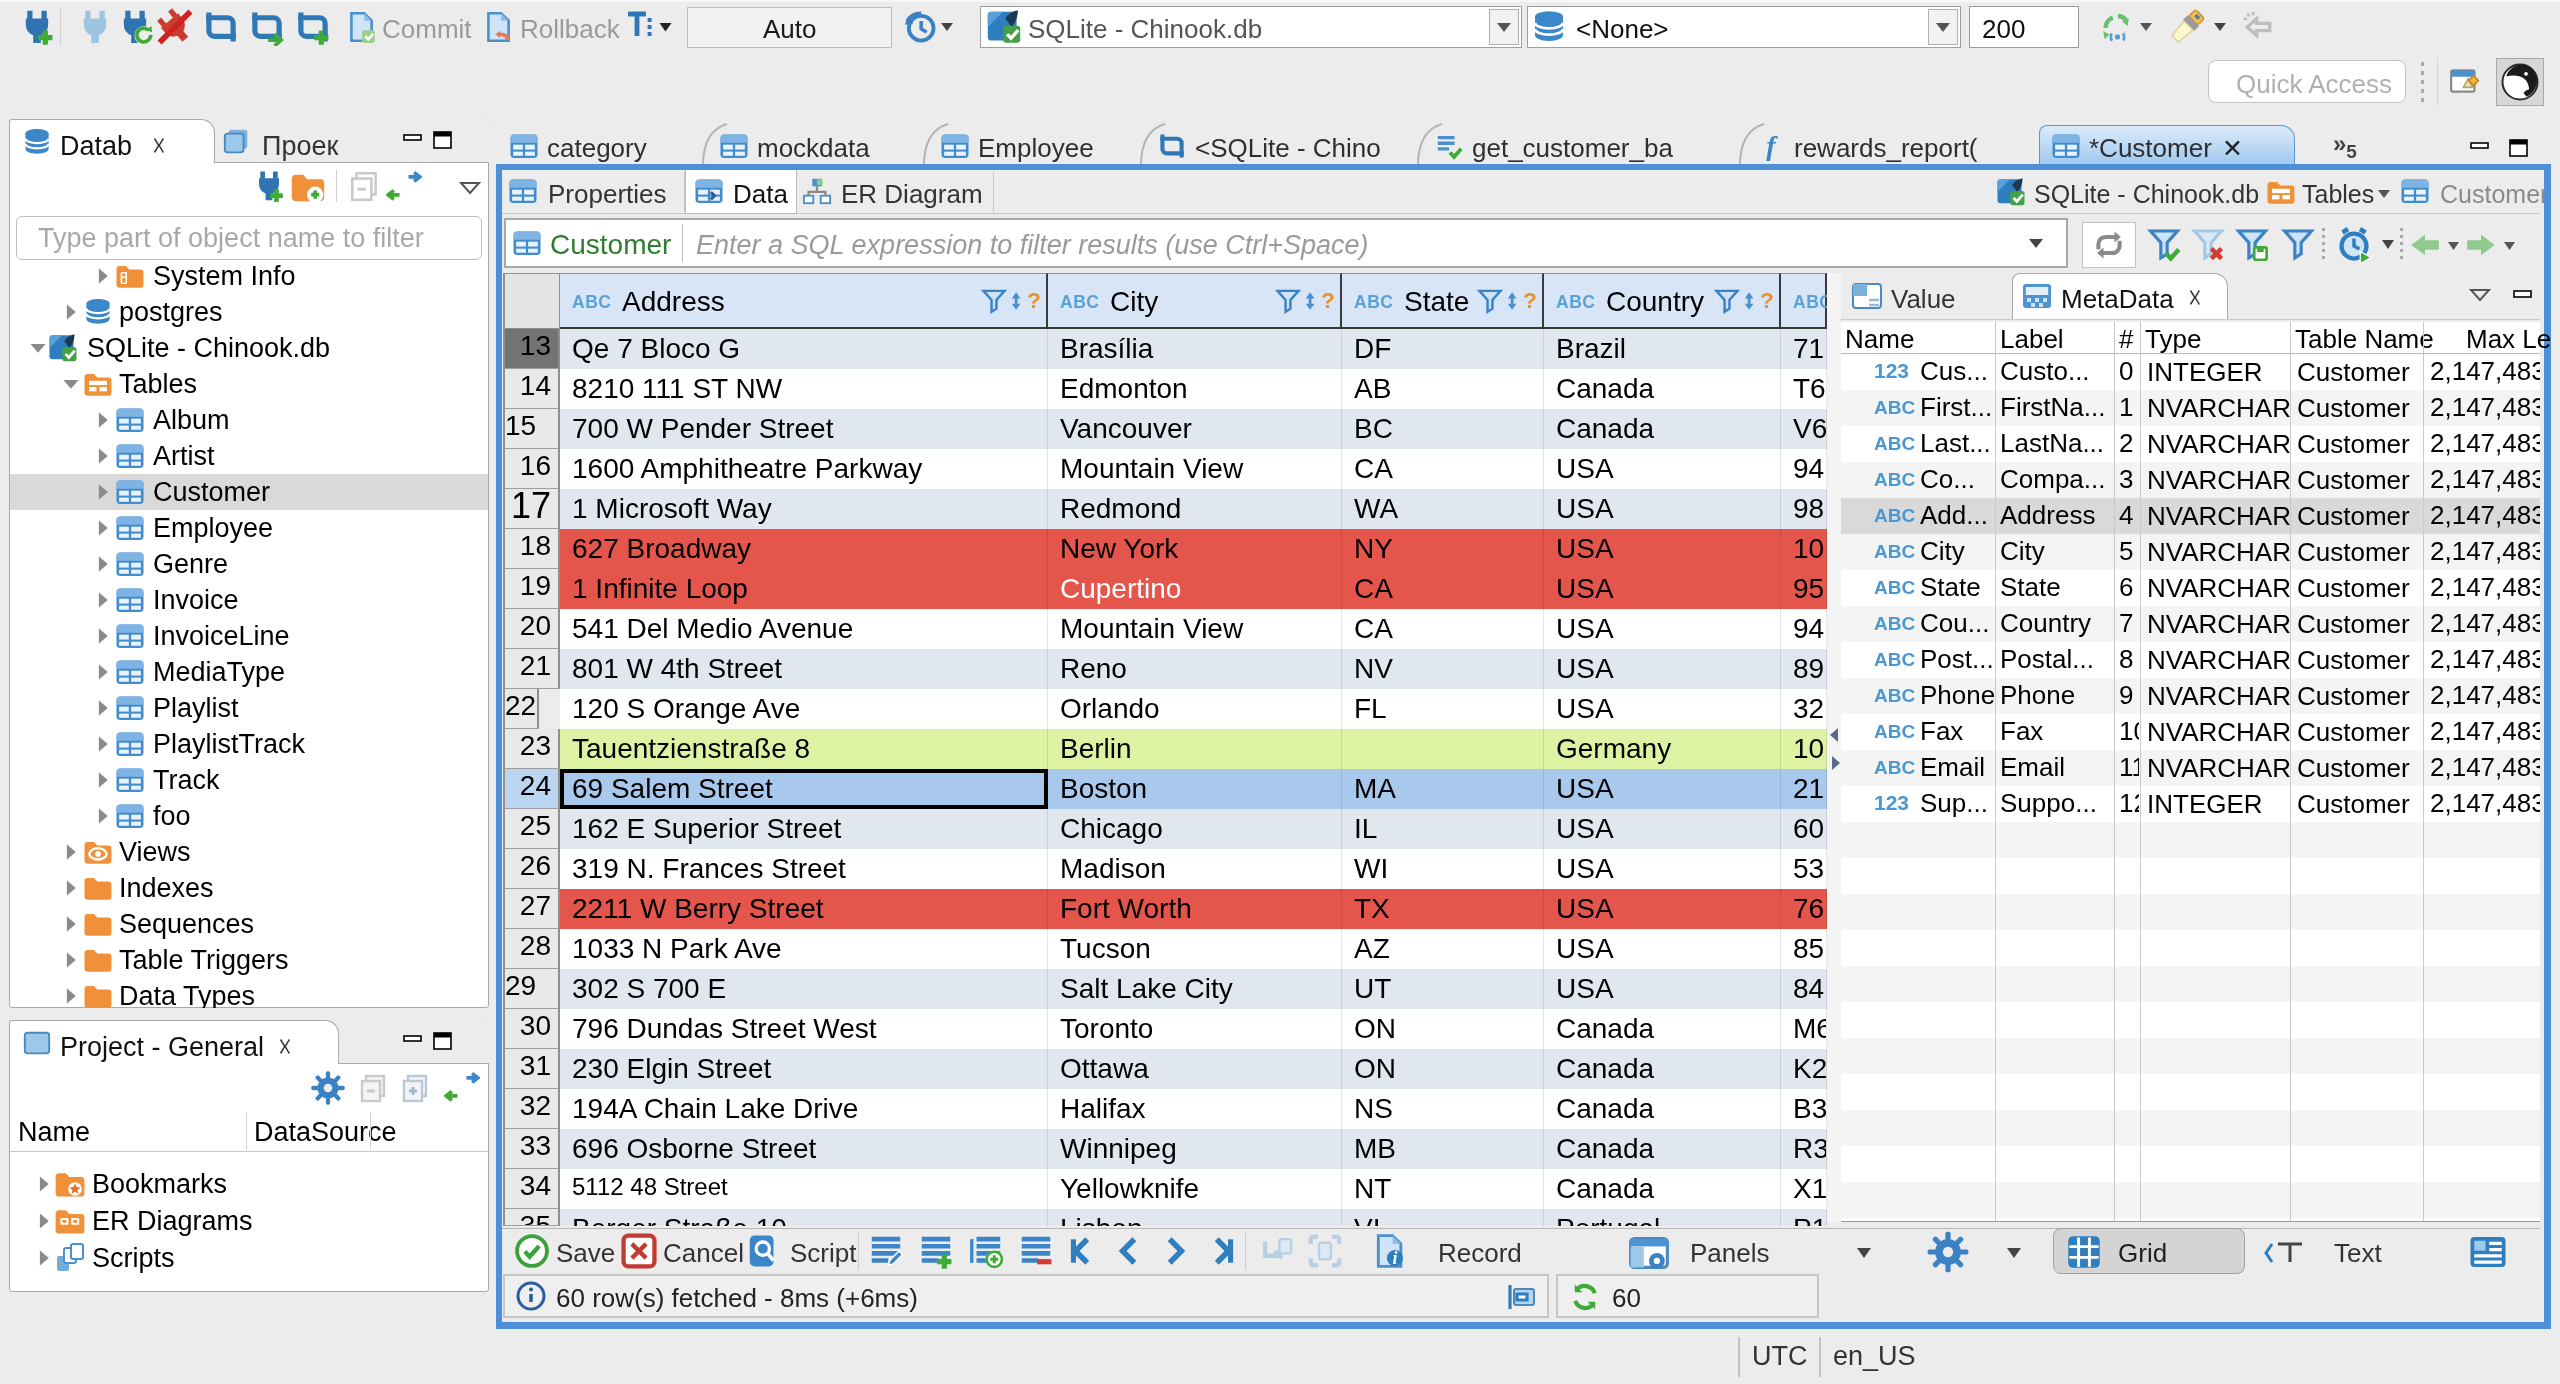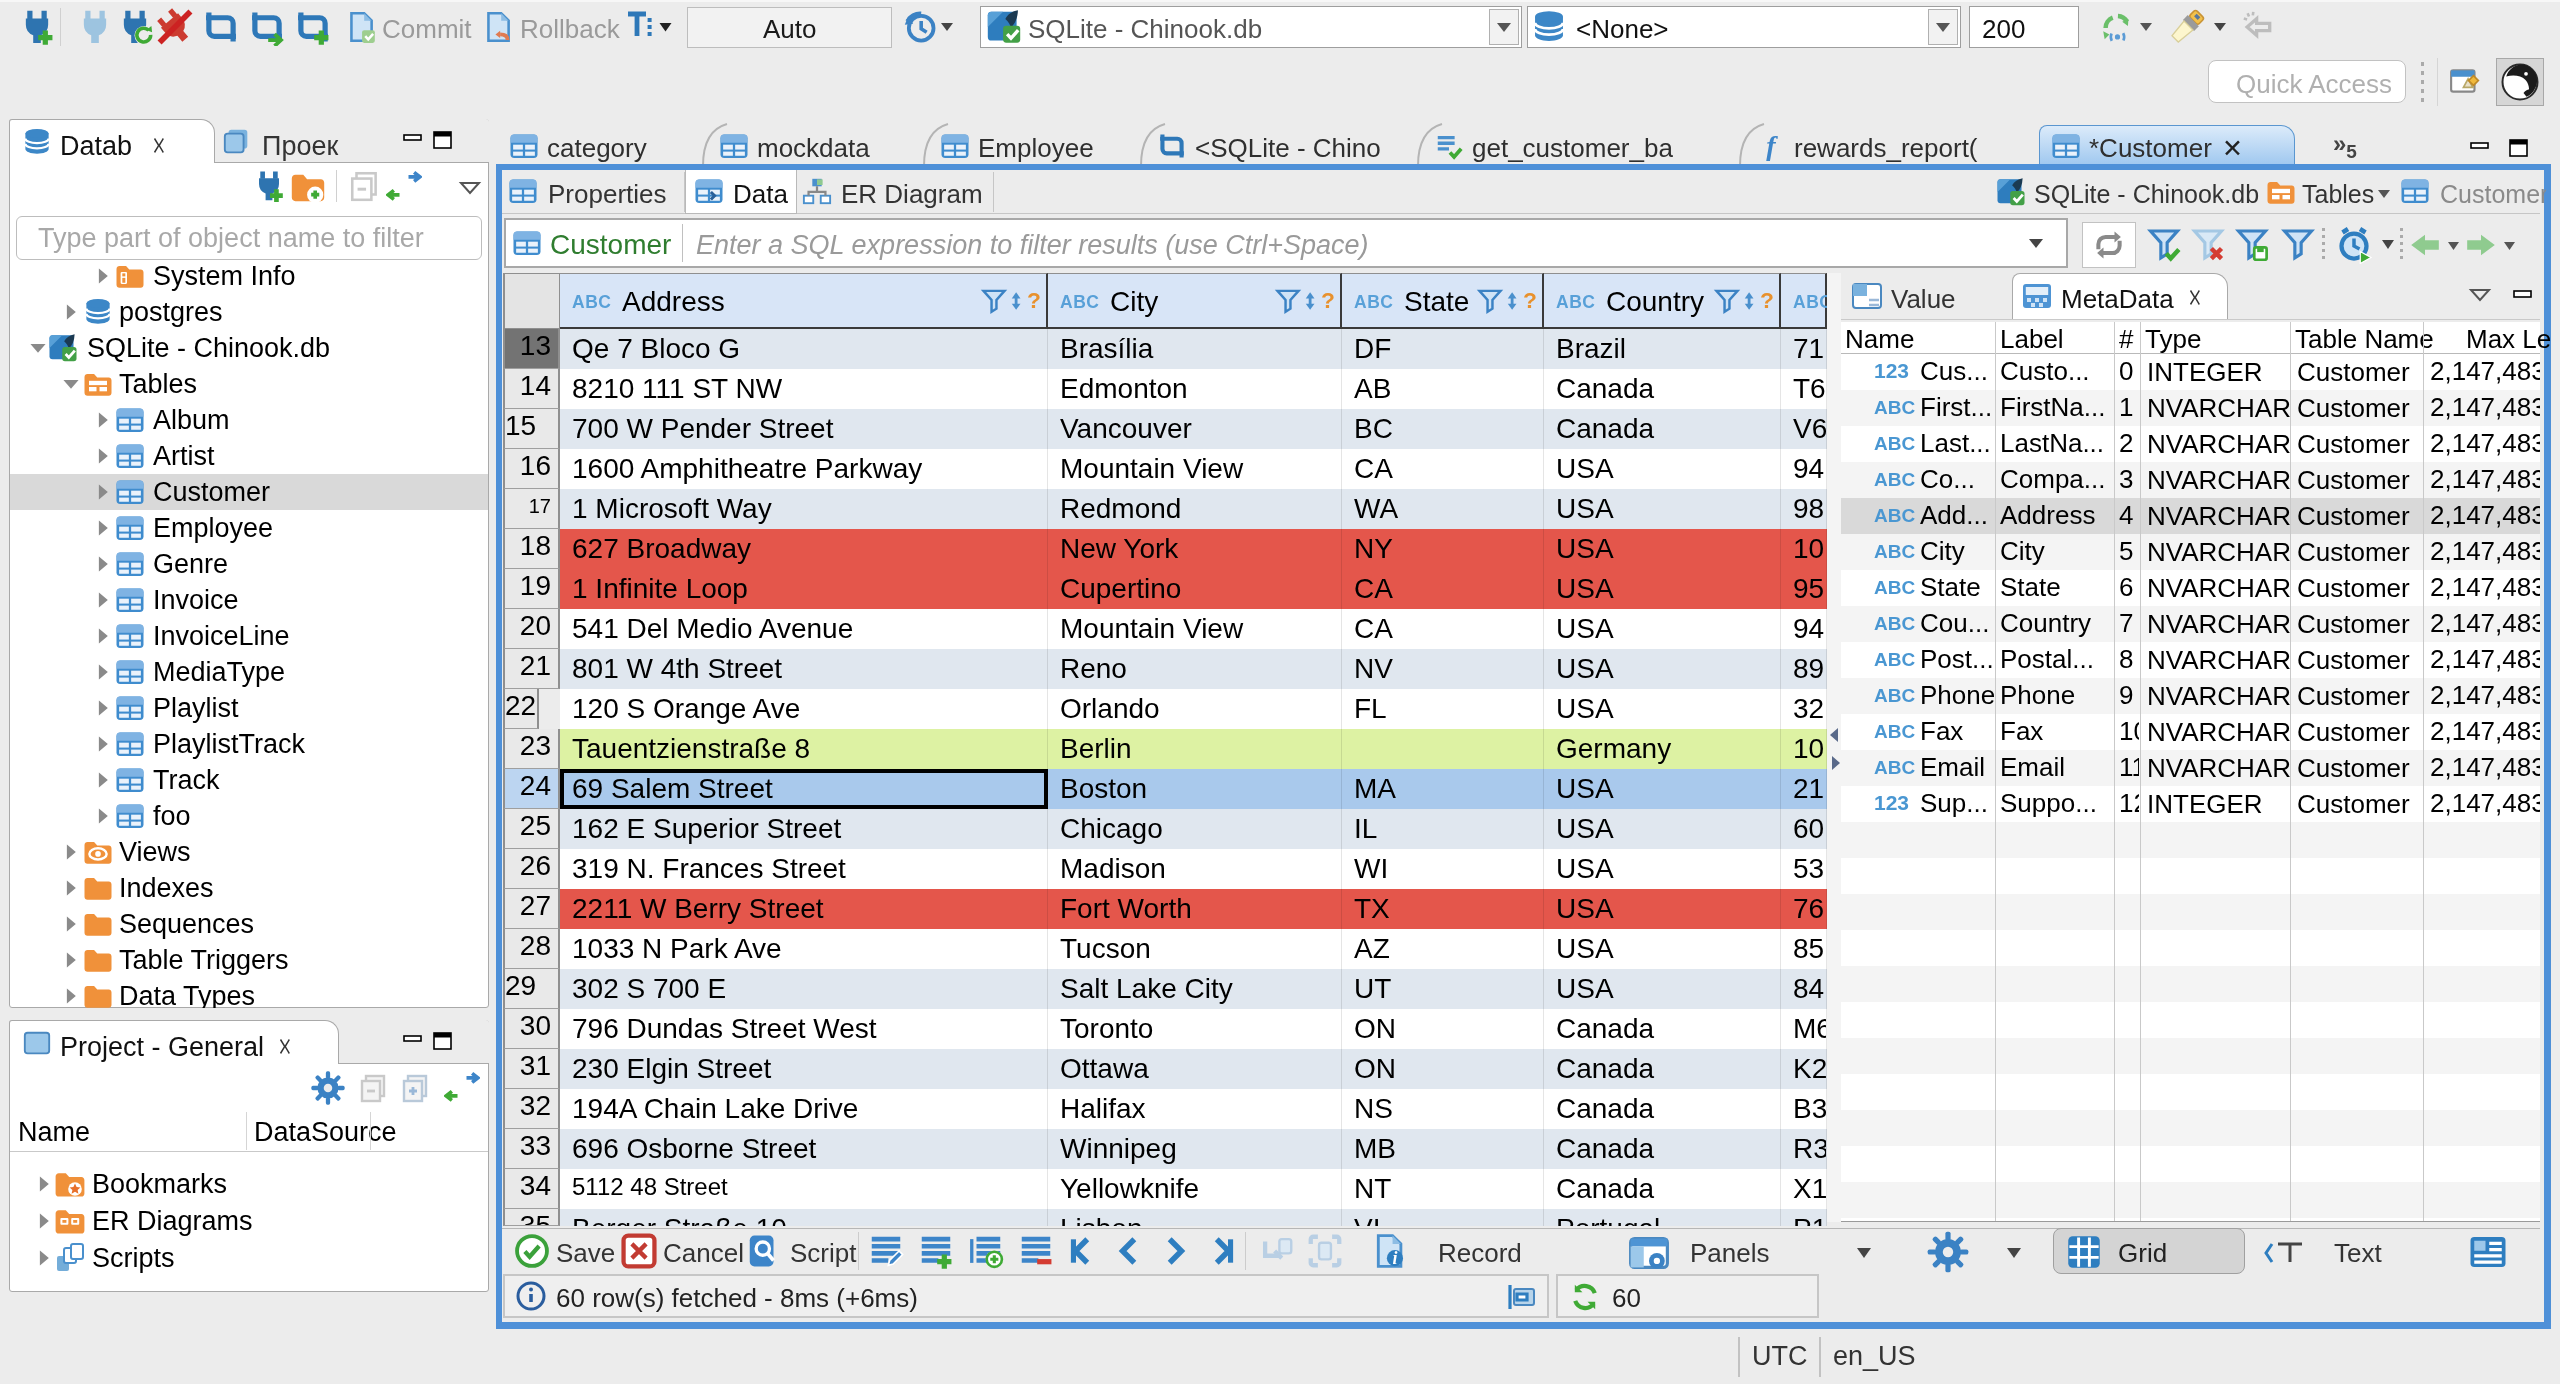--- a/index.html
+++ b/index.html
@@ -784,35 +784,35 @@
 <div class="ab txt" style="left:1048px;top:409px;width:294px;height:40px;background:#e0e7ef;border-right:1px solid rgba(0,0,0,0.10);font-size:28px;color:#000;padding:4px 0 0 12px;overflow:hidden">Vancouver</div>
 <div class="ab txt" style="left:1342px;top:409px;width:202px;height:40px;background:#e0e7ef;border-right:1px solid rgba(0,0,0,0.10);font-size:28px;color:#000;padding:4px 0 0 12px;overflow:hidden">BC</div>
 <div class="ab txt" style="left:1544px;top:409px;width:237px;height:40px;background:#e0e7ef;border-right:1px solid rgba(0,0,0,0.10);font-size:28px;color:#000;padding:4px 0 0 12px;overflow:hidden">Canada</div>
 <div class="ab txt" style="left:1781px;top:409px;width:46px;height:40px;background:#e0e7ef;border-right:1px solid rgba(0,0,0,0.10);font-size:28px;color:#000;padding:4px 0 0 12px;overflow:hidden">V6</div>
 <div class="ab" style="left:503px;top:449px;width:57px;height:40px;background:#e9e9e9;border-bottom:1px solid #9f9f9f;border-left:2px solid #8f8f8f;border-right:2px solid #8f8f8f;color:#000;font-size:28px;text-align:right;padding-right:7px;line-height:34px;overflow:hidden">16</div>
 <div class="ab txt" style="left:560px;top:449px;width:488px;height:40px;background:#fff;border-right:1px solid rgba(0,0,0,0.10);font-size:28px;color:#000;padding:4px 0 0 12px;overflow:hidden">1600 Amphitheatre Parkway</div>
 <div class="ab txt" style="left:1048px;top:449px;width:294px;height:40px;background:#fff;border-right:1px solid rgba(0,0,0,0.10);font-size:28px;color:#000;padding:4px 0 0 12px;overflow:hidden">Mountain View</div>
 <div class="ab txt" style="left:1342px;top:449px;width:202px;height:40px;background:#fff;border-right:1px solid rgba(0,0,0,0.10);font-size:28px;color:#000;padding:4px 0 0 12px;overflow:hidden">CA</div>
 <div class="ab txt" style="left:1544px;top:449px;width:237px;height:40px;background:#fff;border-right:1px solid rgba(0,0,0,0.10);font-size:28px;color:#000;padding:4px 0 0 12px;overflow:hidden">USA</div>
 <div class="ab txt" style="left:1781px;top:449px;width:46px;height:40px;background:#fff;border-right:1px solid rgba(0,0,0,0.10);font-size:28px;color:#000;padding:4px 0 0 12px;overflow:hidden">94</div>
-<div class="ab" style="left:503px;top:489px;width:57px;height:40px;background:#e9e9e9;border-bottom:1px solid #9f9f9f;border-left:2px solid #8f8f8f;border-right:2px solid #8f8f8f;color:#000;font-size:20px;text-align:right;padding-right:7px;line-height:34px;overflow:hidden">17</div>
+<div class="ab" style="left:503px;top:489px;width:57px;height:40px;background:#e9e9e9;border-bottom:1px solid #9f9f9f;border-left:2px solid #8f8f8f;border-right:2px solid #8f8f8f;color:#000;font-size:36px;text-align:right;padding-right:7px;line-height:34px;overflow:hidden">17</div>
 <div class="ab txt" style="left:560px;top:489px;width:488px;height:40px;background:#e0e7ef;border-right:1px solid rgba(0,0,0,0.10);font-size:28px;color:#000;padding:4px 0 0 12px;overflow:hidden">1 Microsoft Way</div>
 <div class="ab txt" style="left:1048px;top:489px;width:294px;height:40px;background:#e0e7ef;border-right:1px solid rgba(0,0,0,0.10);font-size:28px;color:#000;padding:4px 0 0 12px;overflow:hidden">Redmond</div>
 <div class="ab txt" style="left:1342px;top:489px;width:202px;height:40px;background:#e0e7ef;border-right:1px solid rgba(0,0,0,0.10);font-size:28px;color:#000;padding:4px 0 0 12px;overflow:hidden">WA</div>
 <div class="ab txt" style="left:1544px;top:489px;width:237px;height:40px;background:#e0e7ef;border-right:1px solid rgba(0,0,0,0.10);font-size:28px;color:#000;padding:4px 0 0 12px;overflow:hidden">USA</div>
 <div class="ab txt" style="left:1781px;top:489px;width:46px;height:40px;background:#e0e7ef;border-right:1px solid rgba(0,0,0,0.10);font-size:28px;color:#000;padding:4px 0 0 12px;overflow:hidden">98</div>
 <div class="ab" style="left:503px;top:529px;width:57px;height:40px;background:#e9e9e9;border-bottom:1px solid #9f9f9f;border-left:2px solid #8f8f8f;border-right:2px solid #8f8f8f;color:#000;font-size:28px;text-align:right;padding-right:7px;line-height:34px;overflow:hidden">18</div>
 <div class="ab txt" style="left:560px;top:529px;width:488px;height:40px;background:#e4564b;border-right:1px solid rgba(0,0,0,0.10);font-size:28px;color:#000;padding:4px 0 0 12px;overflow:hidden">627 Broadway</div>
 <div class="ab txt" style="left:1048px;top:529px;width:294px;height:40px;background:#e4564b;border-right:1px solid rgba(0,0,0,0.10);font-size:28px;color:#000;padding:4px 0 0 12px;overflow:hidden">New York</div>
 <div class="ab txt" style="left:1342px;top:529px;width:202px;height:40px;background:#e4564b;border-right:1px solid rgba(0,0,0,0.10);font-size:28px;color:#000;padding:4px 0 0 12px;overflow:hidden">NY</div>
 <div class="ab txt" style="left:1544px;top:529px;width:237px;height:40px;background:#e4564b;border-right:1px solid rgba(0,0,0,0.10);font-size:28px;color:#000;padding:4px 0 0 12px;overflow:hidden">USA</div>
 <div class="ab txt" style="left:1781px;top:529px;width:46px;height:40px;background:#e4564b;border-right:1px solid rgba(0,0,0,0.10);font-size:28px;color:#000;padding:4px 0 0 12px;overflow:hidden">10</div>
 <div class="ab" style="left:503px;top:569px;width:57px;height:40px;background:#e9e9e9;border-bottom:1px solid #9f9f9f;border-left:2px solid #8f8f8f;border-right:2px solid #8f8f8f;color:#000;font-size:28px;text-align:right;padding-right:7px;line-height:34px;overflow:hidden">19</div>
 <div class="ab txt" style="left:560px;top:569px;width:488px;height:40px;background:#e4564b;border-right:1px solid rgba(0,0,0,0.10);font-size:28px;color:#000;padding:4px 0 0 12px;overflow:hidden">1 Infinite Loop</div>
-<div class="ab txt" style="left:1048px;top:569px;width:294px;height:40px;background:#e4564b;border-right:1px solid rgba(0,0,0,0.10);font-size:28px;color:#000000;padding:4px 0 0 12px;overflow:hidden">Cupertino</div>
+<div class="ab txt" style="left:1048px;top:569px;width:294px;height:40px;background:#e4564b;border-right:1px solid rgba(0,0,0,0.10);font-size:28px;color:#ffffff;padding:4px 0 0 12px;overflow:hidden">Cupertino</div>
 <div class="ab txt" style="left:1342px;top:569px;width:202px;height:40px;background:#e4564b;border-right:1px solid rgba(0,0,0,0.10);font-size:28px;color:#000;padding:4px 0 0 12px;overflow:hidden">CA</div>
 <div class="ab txt" style="left:1544px;top:569px;width:237px;height:40px;background:#e4564b;border-right:1px solid rgba(0,0,0,0.10);font-size:28px;color:#000;padding:4px 0 0 12px;overflow:hidden">USA</div>
 <div class="ab txt" style="left:1781px;top:569px;width:46px;height:40px;background:#e4564b;border-right:1px solid rgba(0,0,0,0.10);font-size:28px;color:#000;padding:4px 0 0 12px;overflow:hidden">95</div>
 <div class="ab" style="left:503px;top:609px;width:57px;height:40px;background:#e9e9e9;border-bottom:1px solid #9f9f9f;border-left:2px solid #8f8f8f;border-right:2px solid #8f8f8f;color:#000;font-size:28px;text-align:right;padding-right:7px;line-height:34px;overflow:hidden">20</div>
 <div class="ab txt" style="left:560px;top:609px;width:488px;height:40px;background:#fff;border-right:1px solid rgba(0,0,0,0.10);font-size:28px;color:#000;padding:4px 0 0 12px;overflow:hidden">541 Del Medio Avenue</div>
 <div class="ab txt" style="left:1048px;top:609px;width:294px;height:40px;background:#fff;border-right:1px solid rgba(0,0,0,0.10);font-size:28px;color:#000;padding:4px 0 0 12px;overflow:hidden">Mountain View</div>
 <div class="ab txt" style="left:1342px;top:609px;width:202px;height:40px;background:#fff;border-right:1px solid rgba(0,0,0,0.10);font-size:28px;color:#000;padding:4px 0 0 12px;overflow:hidden">CA</div>
 <div class="ab txt" style="left:1544px;top:609px;width:237px;height:40px;background:#fff;border-right:1px solid rgba(0,0,0,0.10);font-size:28px;color:#000;padding:4px 0 0 12px;overflow:hidden">USA</div>
 <div class="ab txt" style="left:1781px;top:609px;width:46px;height:40px;background:#fff;border-right:1px solid rgba(0,0,0,0.10);font-size:28px;color:#000;padding:4px 0 0 12px;overflow:hidden">94</div>
 <div class="ab" style="left:503px;top:649px;width:57px;height:40px;background:#e9e9e9;border-bottom:1px solid #9f9f9f;border-left:2px solid #8f8f8f;border-right:2px solid #8f8f8f;color:#000;font-size:28px;text-align:right;padding-right:7px;line-height:34px;overflow:hidden">21</div>

